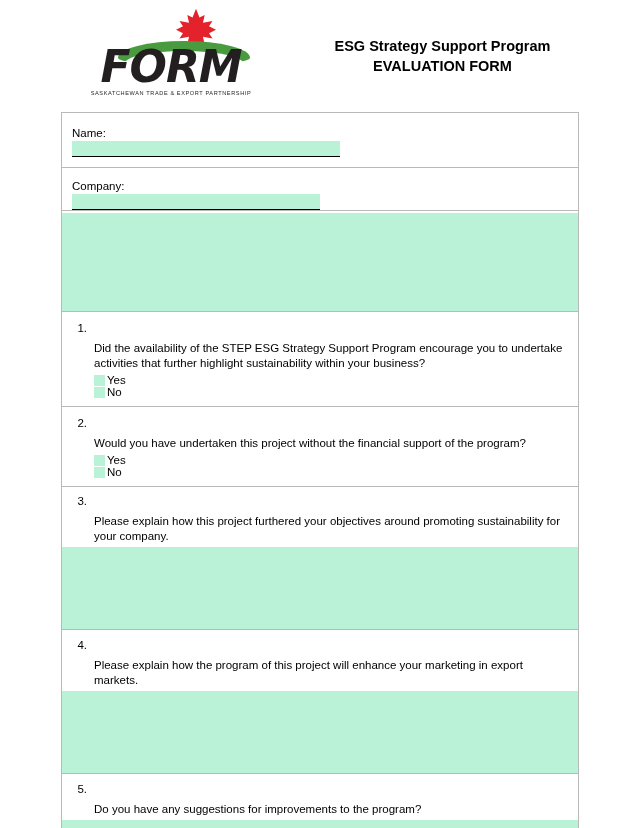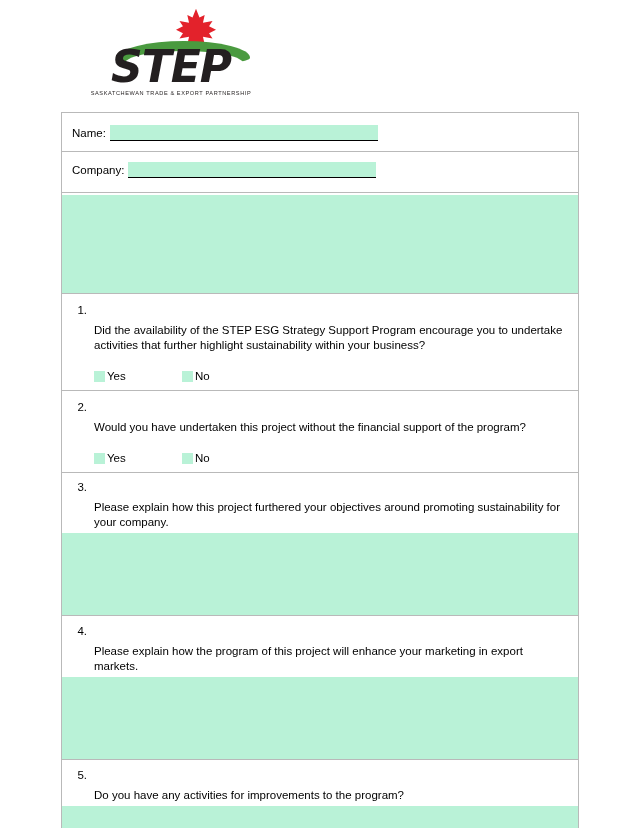--- a/index.html
+++ b/index.html
@@ -117,20 +117,21 @@
   .pad {
     padding: 9px 10px 8px 10px;
   }
 
   
   .field-line {
     display: flex;
     align-items: flex-start;
     font-size: 11.5px;
     line-height: 16px;
+    flex-direction: column;
   }
   .field-label {
     white-space: nowrap;
     padding-right: 4px;
   }
   .field-fill {
     height: 15px;
     background: #b9f2d7;
     border-bottom: 1px solid #000000;
     flex: none;
@@ -162,22 +163,23 @@
     text-align: right;
     padding-right: 7px;
     box-sizing: border-box;
   }
   .q-text {
     flex: 1;
     margin-top: 20px;
   }
   .choices {
     display: flex;
-    margin-top: 17px;
+    margin-top: 3px;
     font-size: 11.5px;
+    flex-direction: column;
   }
   .choice {
     display: flex;
     align-items: center;
     width: 88px;
   }
   .checkbox {
     width: 11px;
     height: 11px;
     background: #b9f2d7;
@@ -193,36 +195,40 @@
 </head>
 <body>
 
 <div class="header">
 
   <div class="logo-block">
     <svg class="leaf" viewBox="0 0 100 92" aria-hidden="true">
       <path fill="#e3222b" d="M50 2 L58 22 L70 16 L66 34 L88 30 L80 42 L96 50 L80 58 L88 70 L66 66 L70 84 L58 78 L50 92 L42 78 L30 84 L34 66 L12 70 L20 58 L4 50 L20 42 L12 30 L34 34 L30 16 L42 22 Z"></path>
     </svg>
     <div class="swoosh"></div>
-    <div class="step-word">STEP</div>
+    <div class="step-word">FORM</div>
     <div class="step-tag">SASKATCHEWAN TRADE &amp; EXPORT PARTNERSHIP</div>
   </div>
 
+  <div class="title-block">
+    <div class="title-line1">ESG Strategy Support Program</div>
+    <div class="title-line2">EVALUATION FORM</div>
+  </div>
 </div>
 
 <div class="sheet">
 
   <div class="row pad" style="padding-top:12px;padding-bottom:10px;">
     <div class="field-line">
       <span class="field-label">Name:</span>
       <span class="field-fill name-fill"></span>
     </div>
   </div>
 
-  <div class="row pad" style="padding-top:10px;padding-bottom:14px;">
+  <div class="row pad" style="padding-top:10px;padding-bottom:0;">
     <div class="field-line">
       <span class="field-label">Company:</span>
       <span class="field-fill company-fill"></span>
     </div>
   </div>
 
   <div class="row">
     <div class="answer-box" style="height:98px;margin-top:2px;"></div>
   </div>
 
@@ -277,19 +283,19 @@
         <span class="q-text">Please explain how the program of this project will enhance your marketing in export markets.</span>
       </div>
     </div>
     <div class="answer-box" style="height:82px;margin-top:3px;"></div>
   </div>
 
   <div class="row" style="border-bottom:none;">
     <div style="padding:8px 10px 0 10px;">
       <div class="q-row">
         <span class="q-num">5.</span>
-        <span class="q-text">Do you have any activities for improvements to the program?</span>
+        <span class="q-text">Do you have any suggestions for improvements to the program?</span>
       </div>
     </div>
     <div class="answer-box" style="height:78px;margin-top:3px;"></div>
   </div>
 
 </div>
 
 </body></html>

